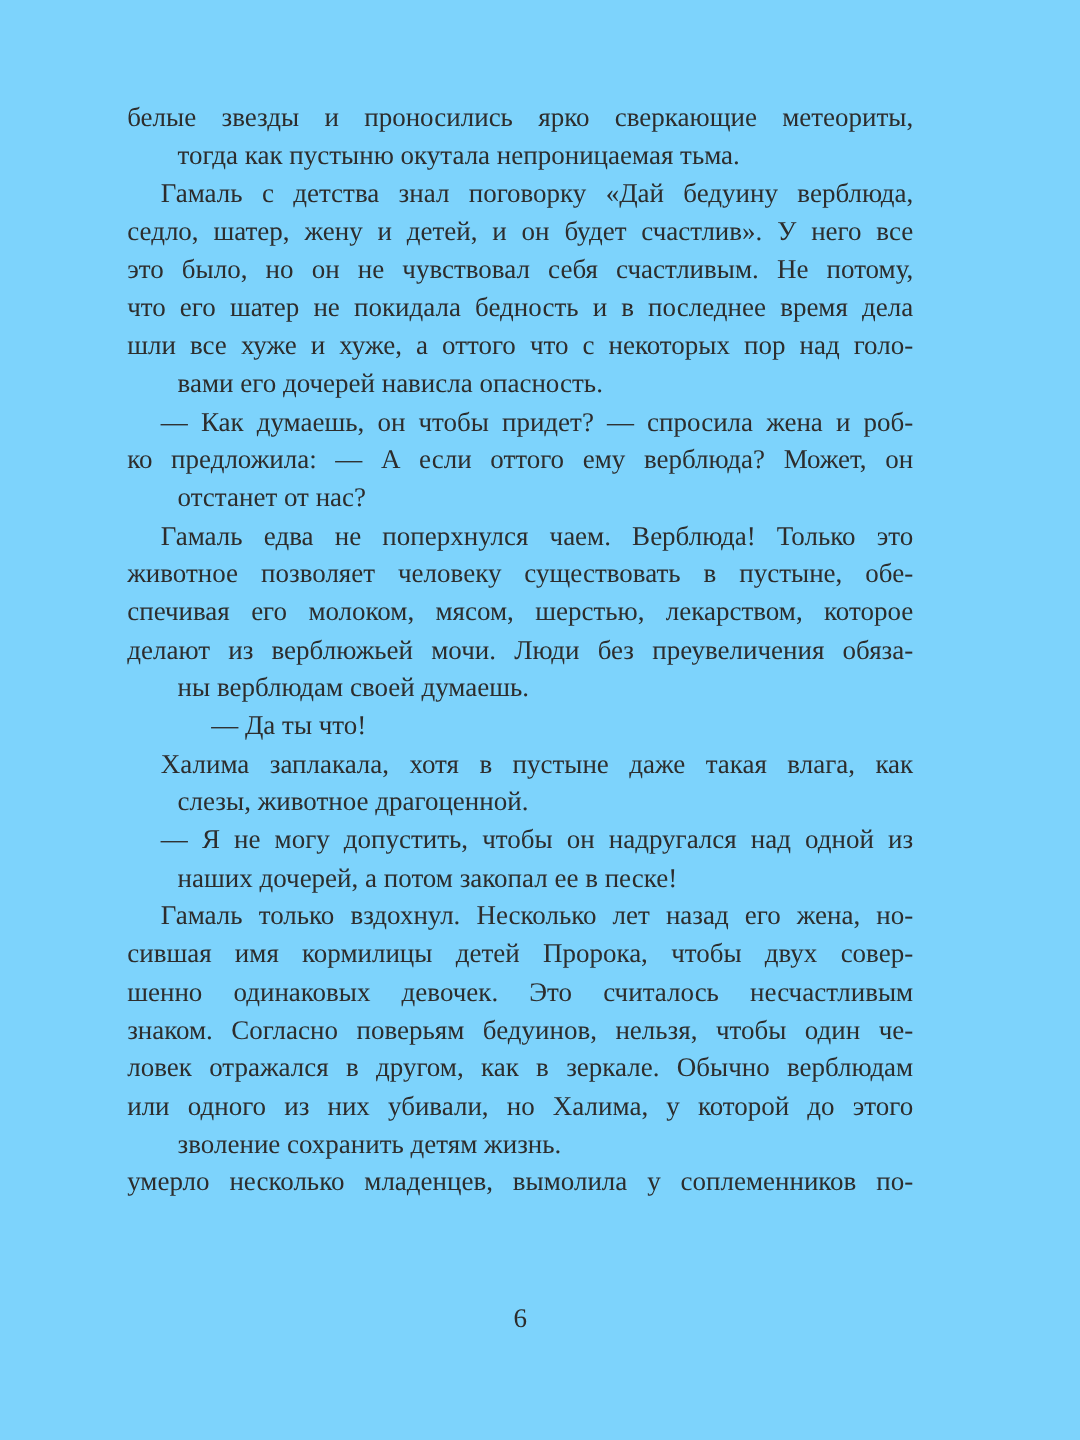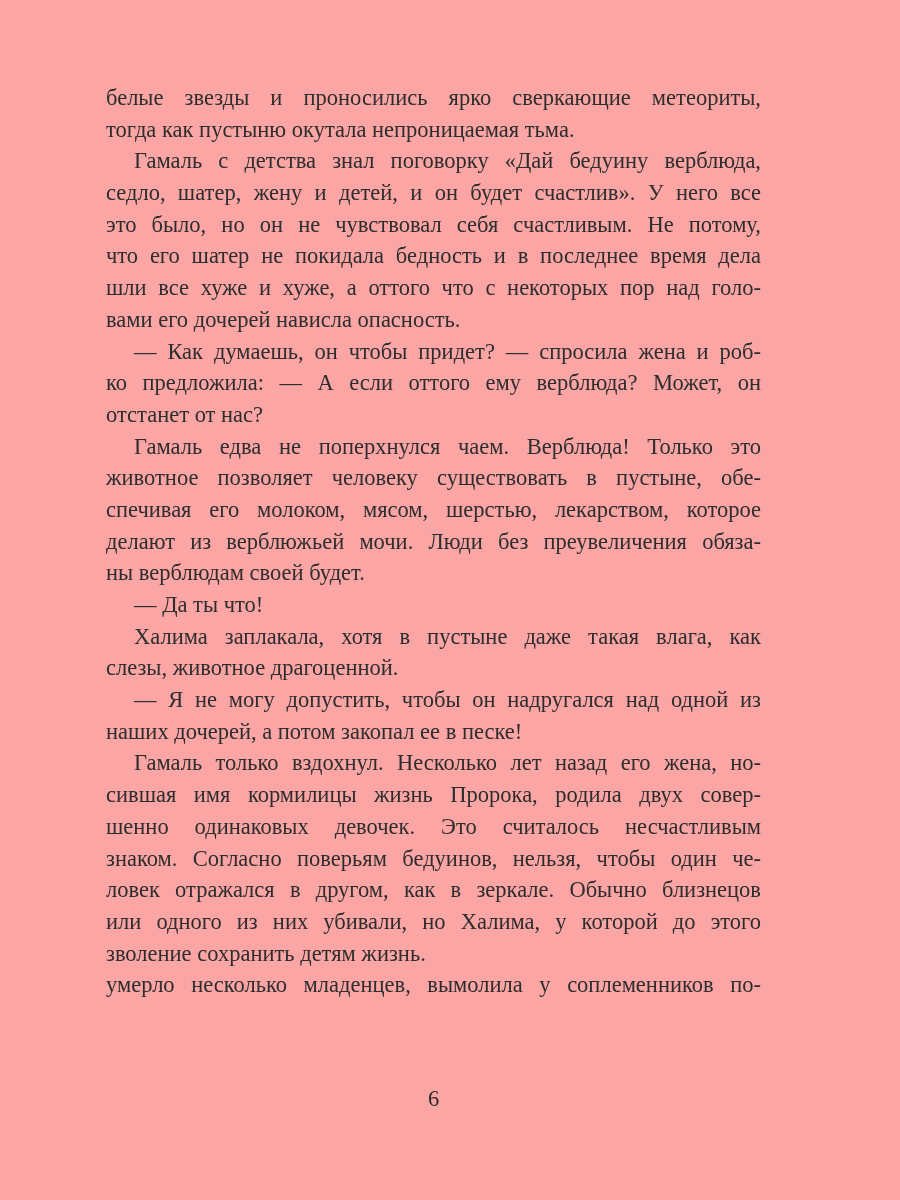--- a/index.html
+++ b/index.html
@@ -8,21 +8,21 @@
   }
   body {
     width: 900px;
     height: 1200px;
     background: #ffffff;
   }
   .page {
     position: relative;
     width: 900px;
     height: 1200px;
-    background: #fca5a5;
+    background: #7dd3fc;
     font-family: "Liberation Serif", "DejaVu Serif", serif;
     color: #2d2d2d;
     overflow: hidden;
   }
   .text-block {
     position: absolute;
     left: 106px;
     top: 82px;
     width: 655px;
     font-size: 22.5px;
@@ -35,20 +35,21 @@
   }
   .line {
     text-align: justify;
     text-align-last: justify;
     height: 31.7px;
     overflow: visible;
   }
   .line.last {
     text-align: left;
     text-align-last: left;
+    margin-left: 42px;
   }
   .line.indent {
     text-indent: 28px;
   }
   .italic {
   }
   .page-number {
     position: absolute;
     left: 106px;
     top: 1086px;
@@ -78,38 +79,38 @@
       <div class="paragraph">
         <div class="line indent"><span>— Как думаешь, </span><span class="italic">он</span><span> чтобы придет? — спросила жена и роб-</span></div>
         <div class="line"><span>ко предложила: — А если оттого ему верблюда? Может, он</span></div>
         <div class="line last"><span>отстанет от нас?</span></div>
       </div>
       <div class="paragraph">
         <div class="line indent"><span>Гамаль едва не поперхнулся чаем. Верблюда! Только это</span></div>
         <div class="line"><span>животное позволяет человеку существовать в пустыне, обе-</span></div>
         <div class="line"><span>спечивая его молоком, мясом, шерстью, лекарством, которое</span></div>
         <div class="line"><span>делают из верблюжьей мочи. Люди без преувеличения обяза-</span></div>
-        <div class="line last"><span>ны верблюдам своей будет.</span></div>
+        <div class="line last"><span>ны верблюдам своей думаешь.</span></div>
       </div>
       <div class="paragraph">
         <div class="line last indent"><span>— Да ты что!</span></div>
       </div>
       <div class="paragraph">
         <div class="line indent"><span>Халима заплакала, хотя в пустыне даже такая влага, как</span></div>
         <div class="line last"><span>слезы, животное драгоценной.</span></div>
       </div>
       <div class="paragraph">
         <div class="line indent"><span>— Я не могу допустить, чтобы он надругался над одной из</span></div>
         <div class="line last"><span>наших дочерей, а потом закопал ее в песке!</span></div>
       </div>
       <div class="paragraph">
         <div class="line indent"><span>Гамаль только вздохнул. Несколько лет назад его жена, но-</span></div>
-        <div class="line"><span>сившая имя кормилицы жизнь Пророка, родила двух совер-</span></div>
+        <div class="line"><span>сившая имя кормилицы детей Пророка, чтобы двух совер-</span></div>
         <div class="line"><span>шенно одинаковых девочек. Это считалось несчастливым</span></div>
         <div class="line"><span>знаком. Согласно поверьям бедуинов, нельзя, чтобы один че-</span></div>
-        <div class="line"><span>ловек отражался в другом, как в зеркале. Обычно близнецов</span></div>
+        <div class="line"><span>ловек отражался в другом, как в зеркале. Обычно верблюдам</span></div>
         <div class="line"><span>или одного из них убивали, но Халима, у которой до этого</span></div>
         <div class="line last"><span>зволение сохранить детям жизнь.</span></div>
         <div class="line"><span>умерло несколько младенцев, вымолила у соплеменников по-</span></div>
       </div>
     </div>
   <div class="page-number">6</div>
 </div>
 
 </body></html>

